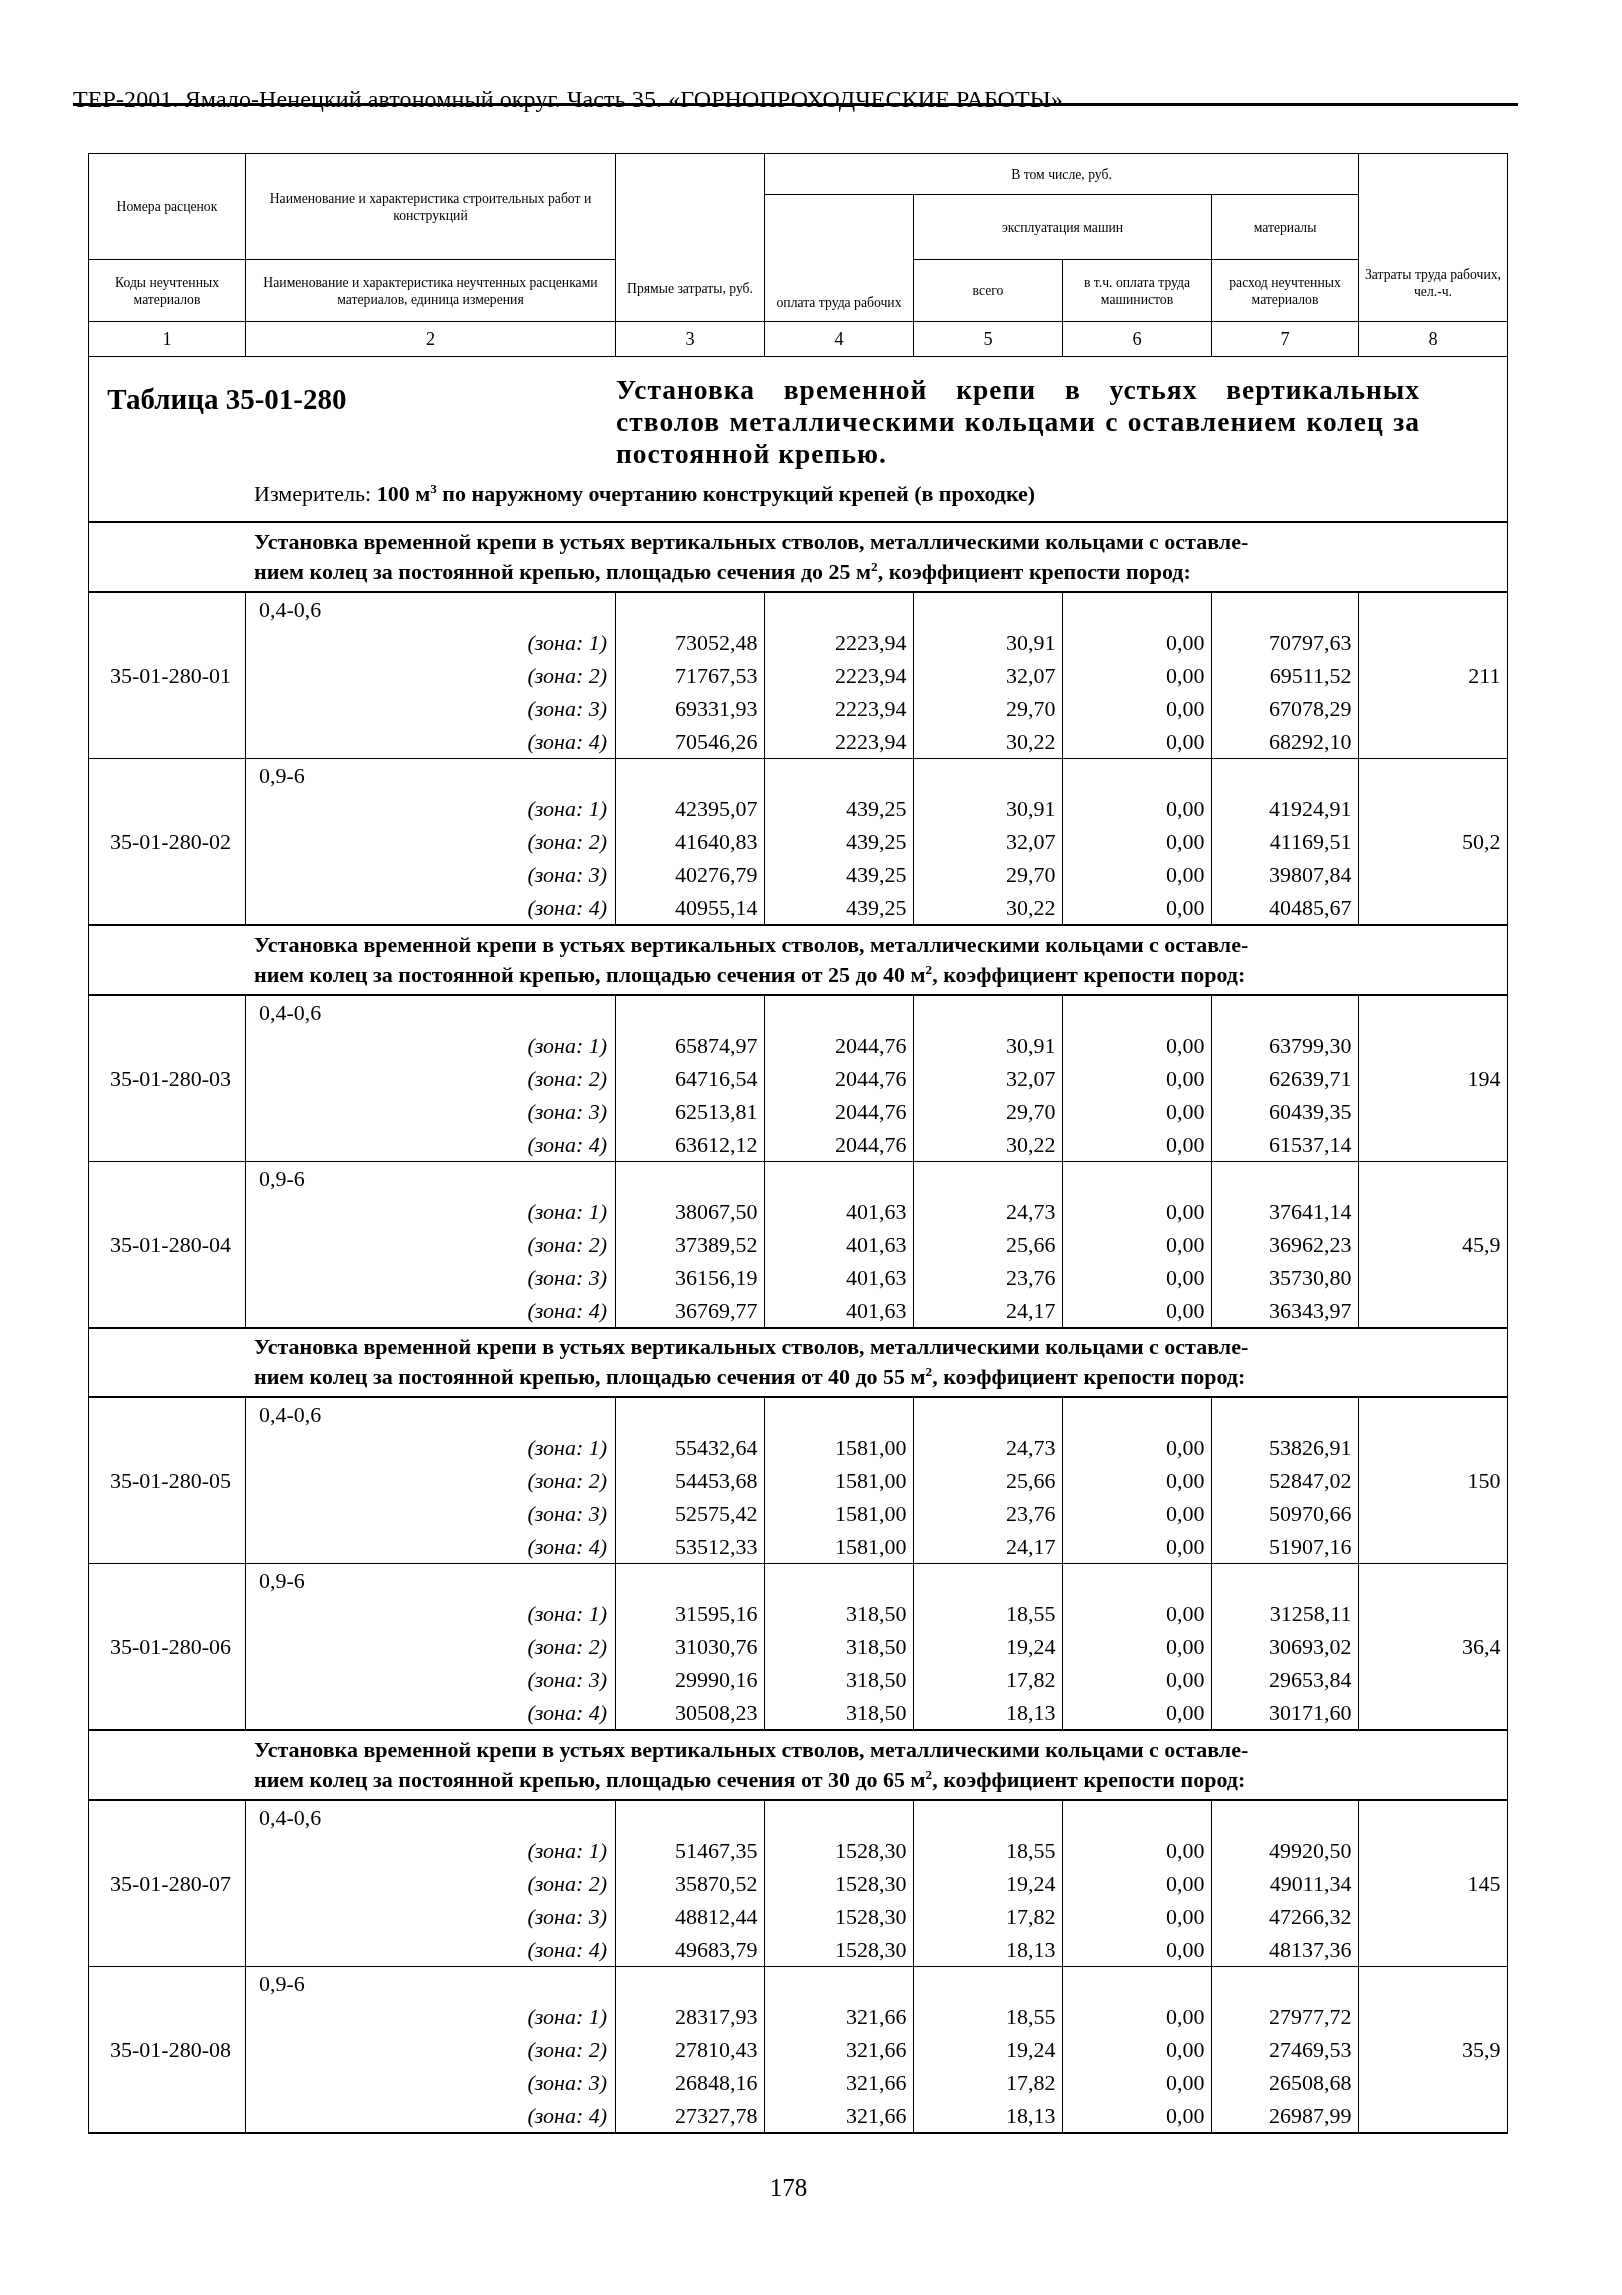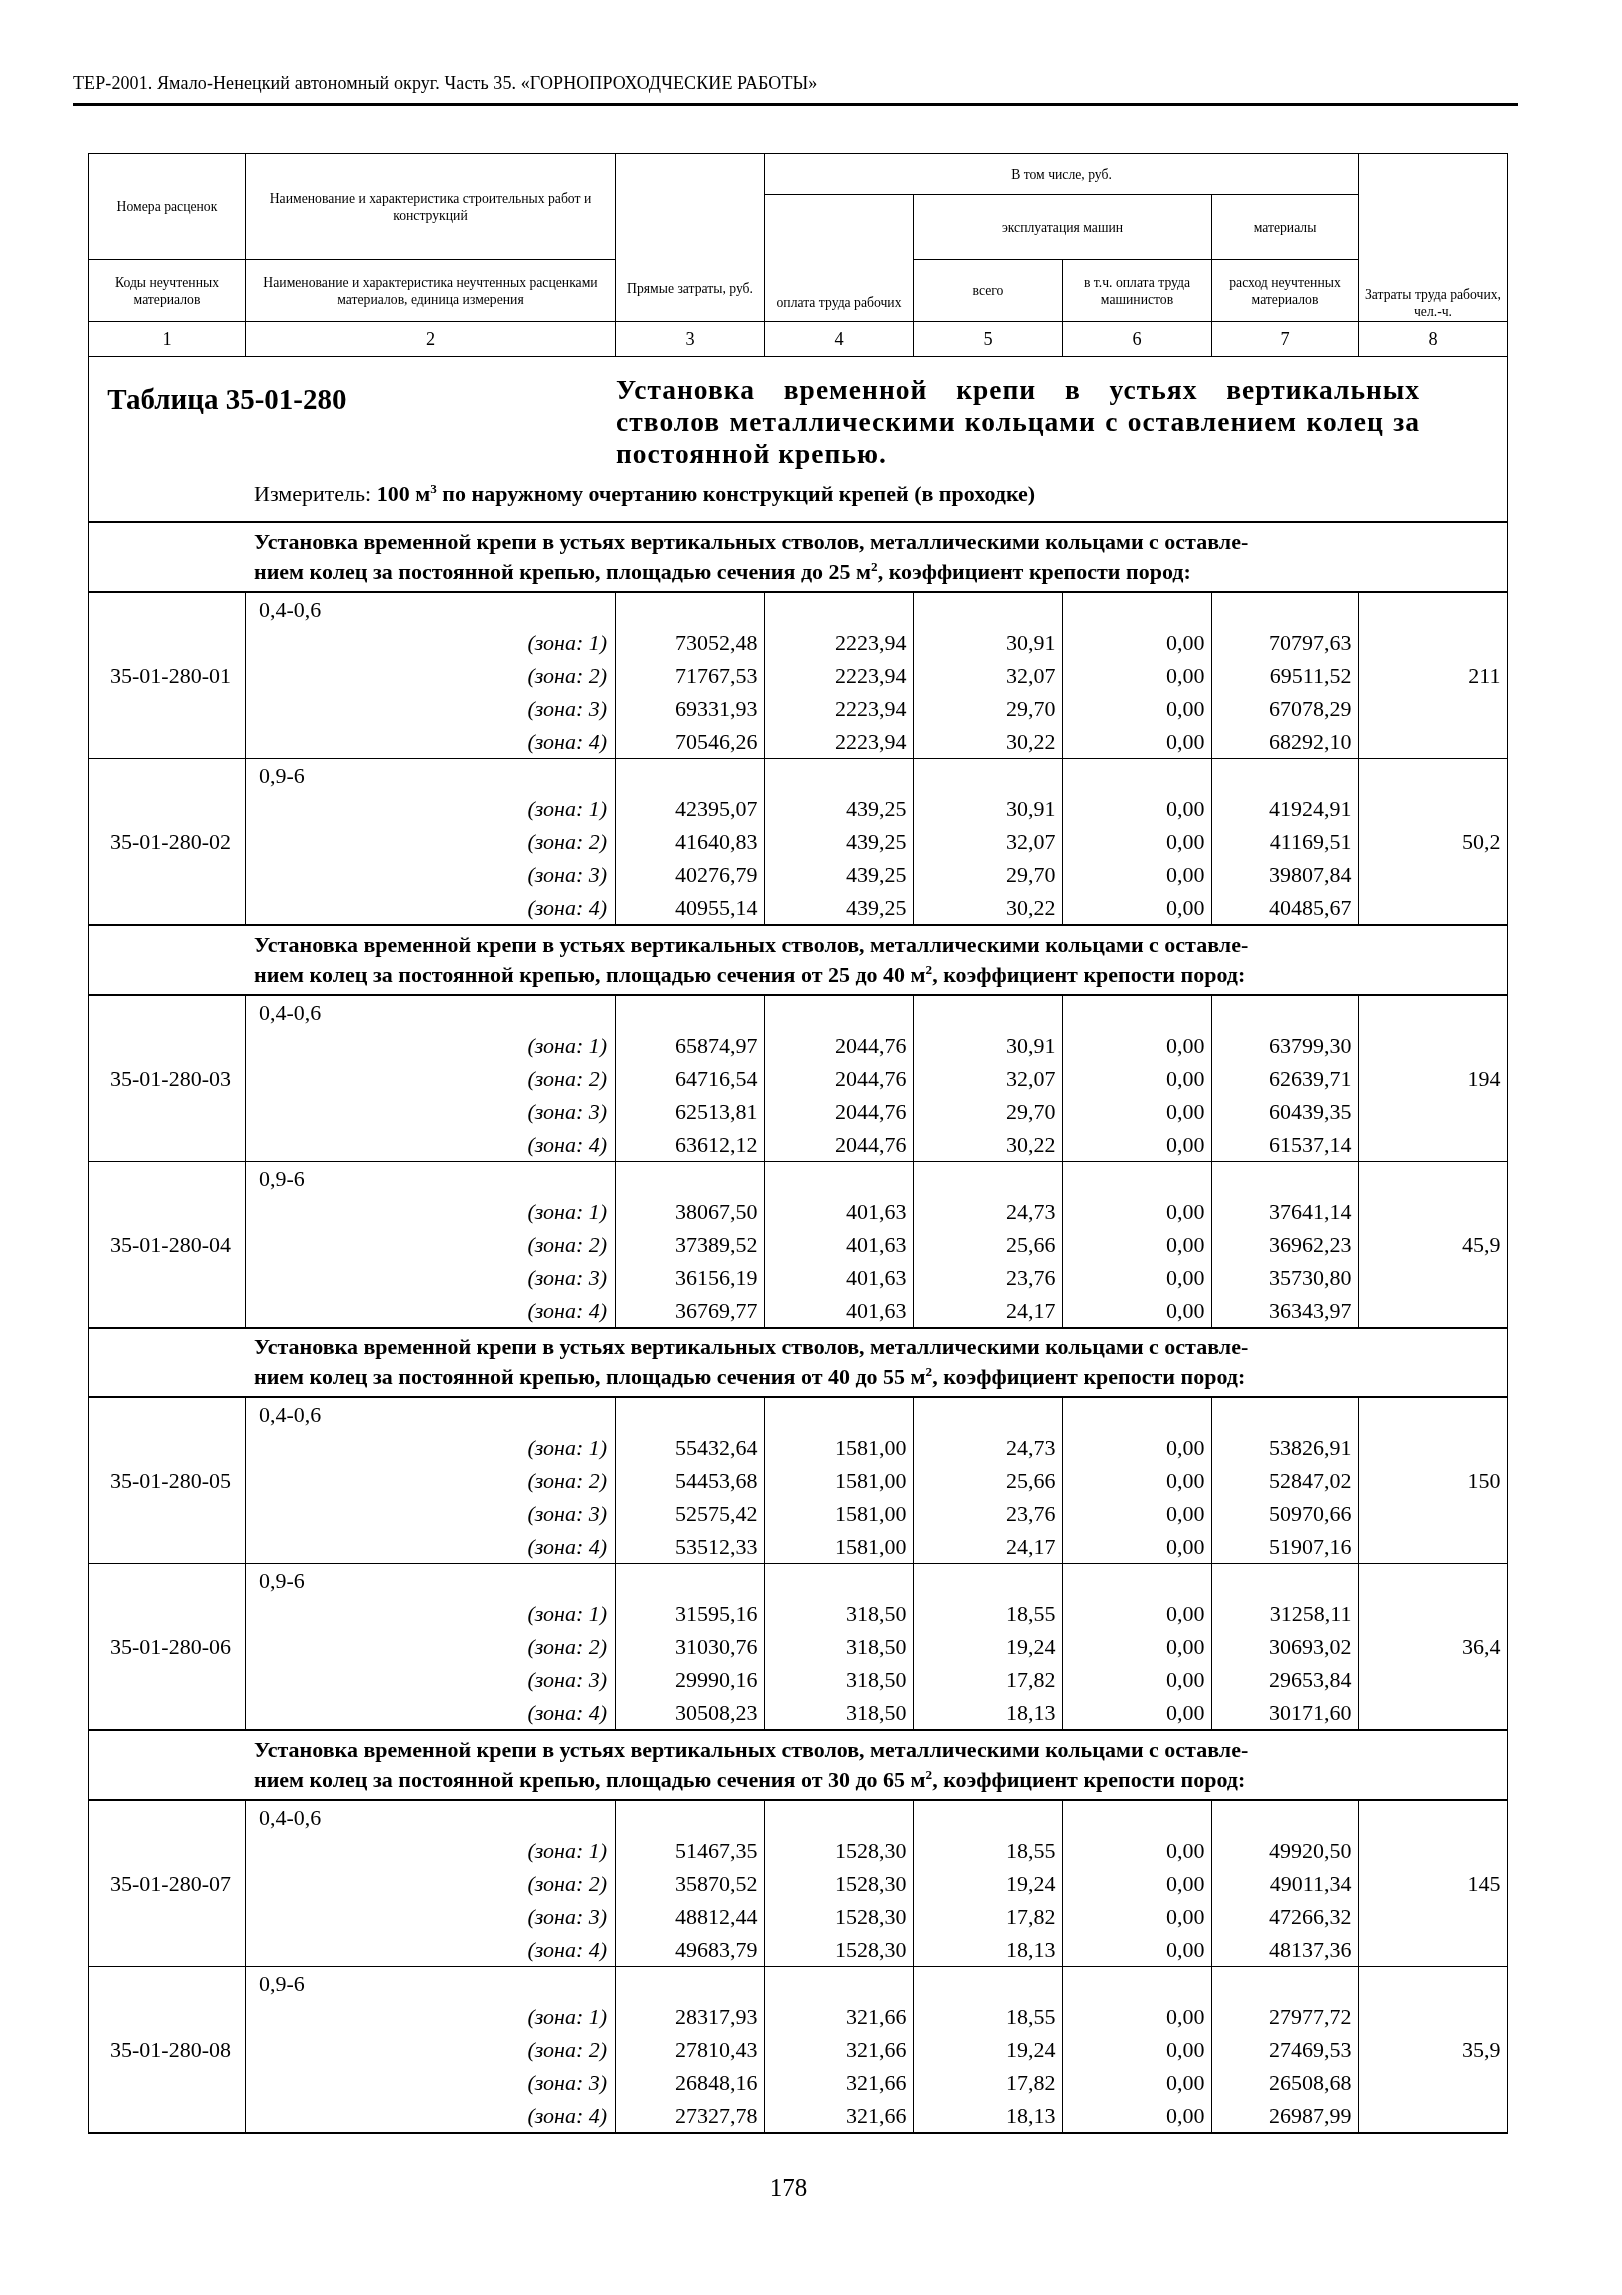--- a/index.html
+++ b/index.html
@@ -1,17 +1,17 @@
 <!DOCTYPE html>
 <html style="font-size:10.5px"><head>
 <meta charset="utf-8">
 <style>
   html, body { margin:0; padding:0; background:#ffffff; }
   body { width:1623px; height:2295px; position:relative; font-family:"Liberation Serif","DejaVu Serif",serif; color:#000; overflow:hidden; }
-  .running-head { position:absolute; left:73px; top:73px; font-size:18px; letter-spacing:0.1px; white-space:nowrap; }
+  .running-head { position:absolute; left:73px; top:86px; font-size:24px; letter-spacing:0.1px; white-space:nowrap; }
   .head-rule { position:absolute; left:73px; top:103px; width:1445px; height:2.6px; background:#000; }
 
   table.grid { position:absolute; left:88px; top:153px; width:1420px; border-collapse:collapse; table-layout:fixed; }
   table.grid td { border:1.3px solid #000; padding:0; vertical-align:middle; }
   .hdr td { text-align:center; font-size:13.7px; line-height:17px; padding:2.6px 3.9px; }
   .colnums td { text-align:center; font-size:18.3px; height:34px; }
 
   .title-cell { position:relative; height:164px; border-bottom:2.6px solid #000 !important; }
   .table-no { position:absolute; left:18.3px; top:26px; font-size:29px; font-weight:bold; }
   .table-title { position:absolute; left:527px; top:17px; width:804px; font-size:27.5px; font-weight:bold; line-height:32px; text-align:justify; letter-spacing:1px; }
@@ -47,21 +47,21 @@
       <col style="width:149px">
       <col style="width:147px">
       <col style="width:149px">
   </colgroup>
   <tbody id="tbody">
     <tr class="hdr" style="height:41px">
       <td rowspan="2" style="height:105px">Номера расценок</td>
       <td rowspan="2">Наименование и характеристика строительных работ и конструкций</td>
       <td rowspan="3" style="vertical-align:bottom;padding-bottom:24px">Прямые затраты, руб.</td>
       <td colspan="4">В том числе, руб.</td>
-      <td rowspan="3" style="vertical-align:bottom;padding-bottom:1px">Затраты труда рабочих, чел.-ч.</td>
+      <td rowspan="3" style="vertical-align:bottom;padding-bottom:21px">Затраты труда рабочих, чел.-ч.</td>
     </tr>
     <tr class="hdr" style="height:64px">
       <td rowspan="2" style="vertical-align:bottom;padding-bottom:10.5px">оплата труда рабочих</td>
       <td colspan="2">эксплуатация машин</td>
       <td>материалы</td>
     </tr>
     <tr class="hdr" style="height:62px">
       <td>Коды неучтенных материалов</td>
       <td>Наименование и характеристика неучтенных расценками материалов, единица измерения</td>
       <td>всего</td>

